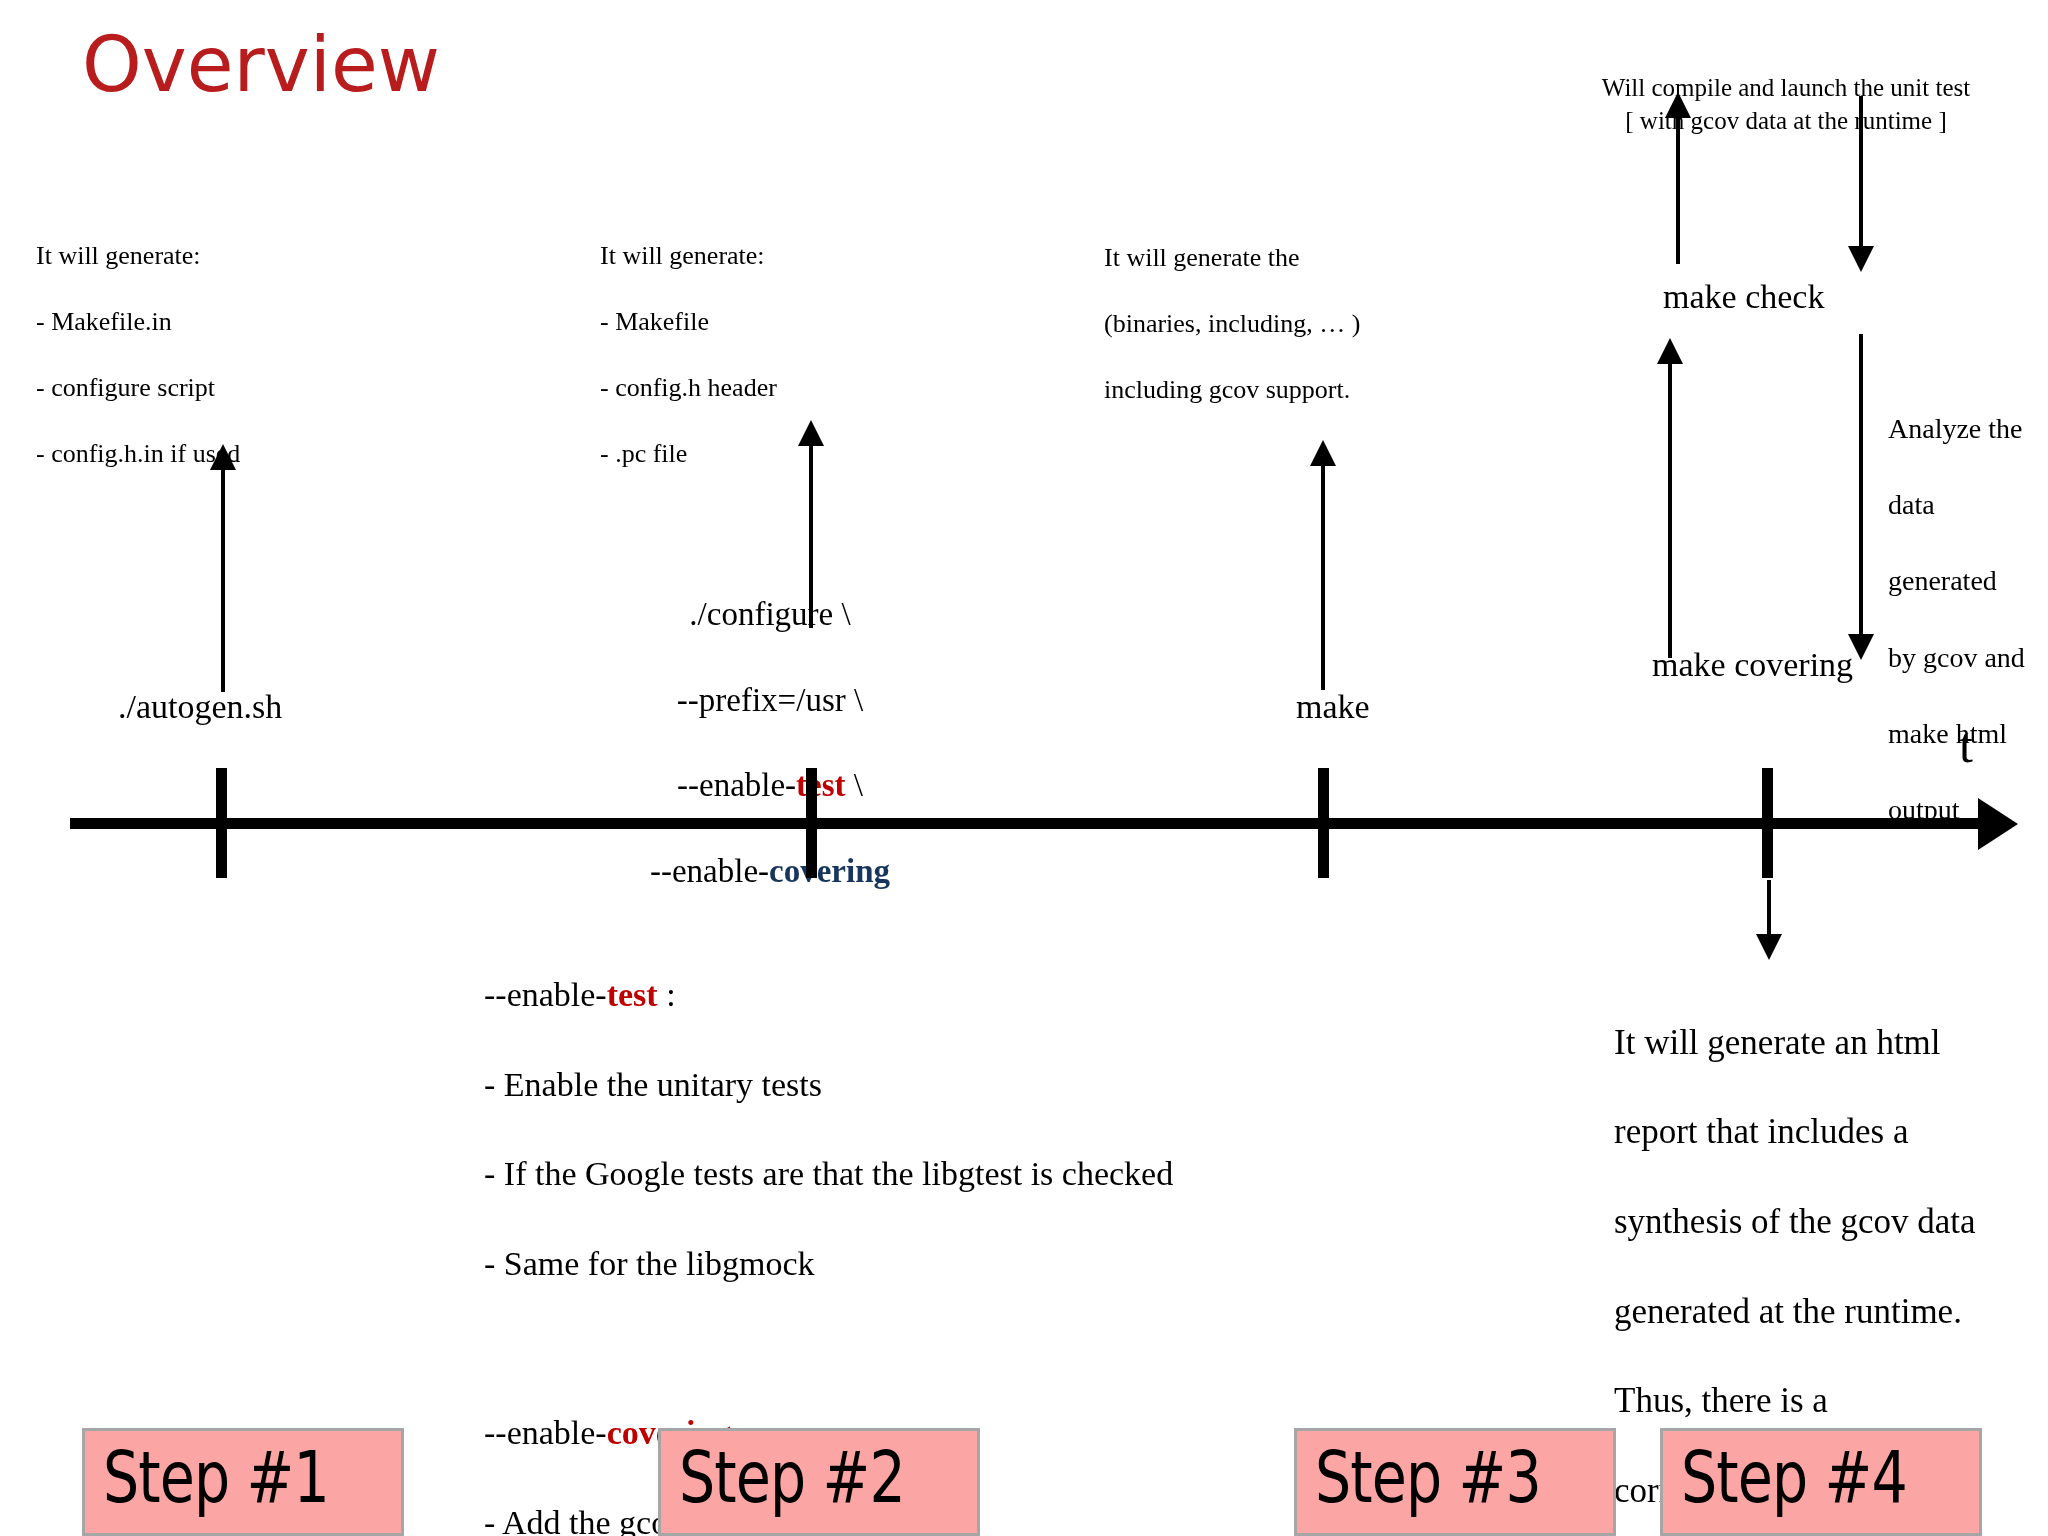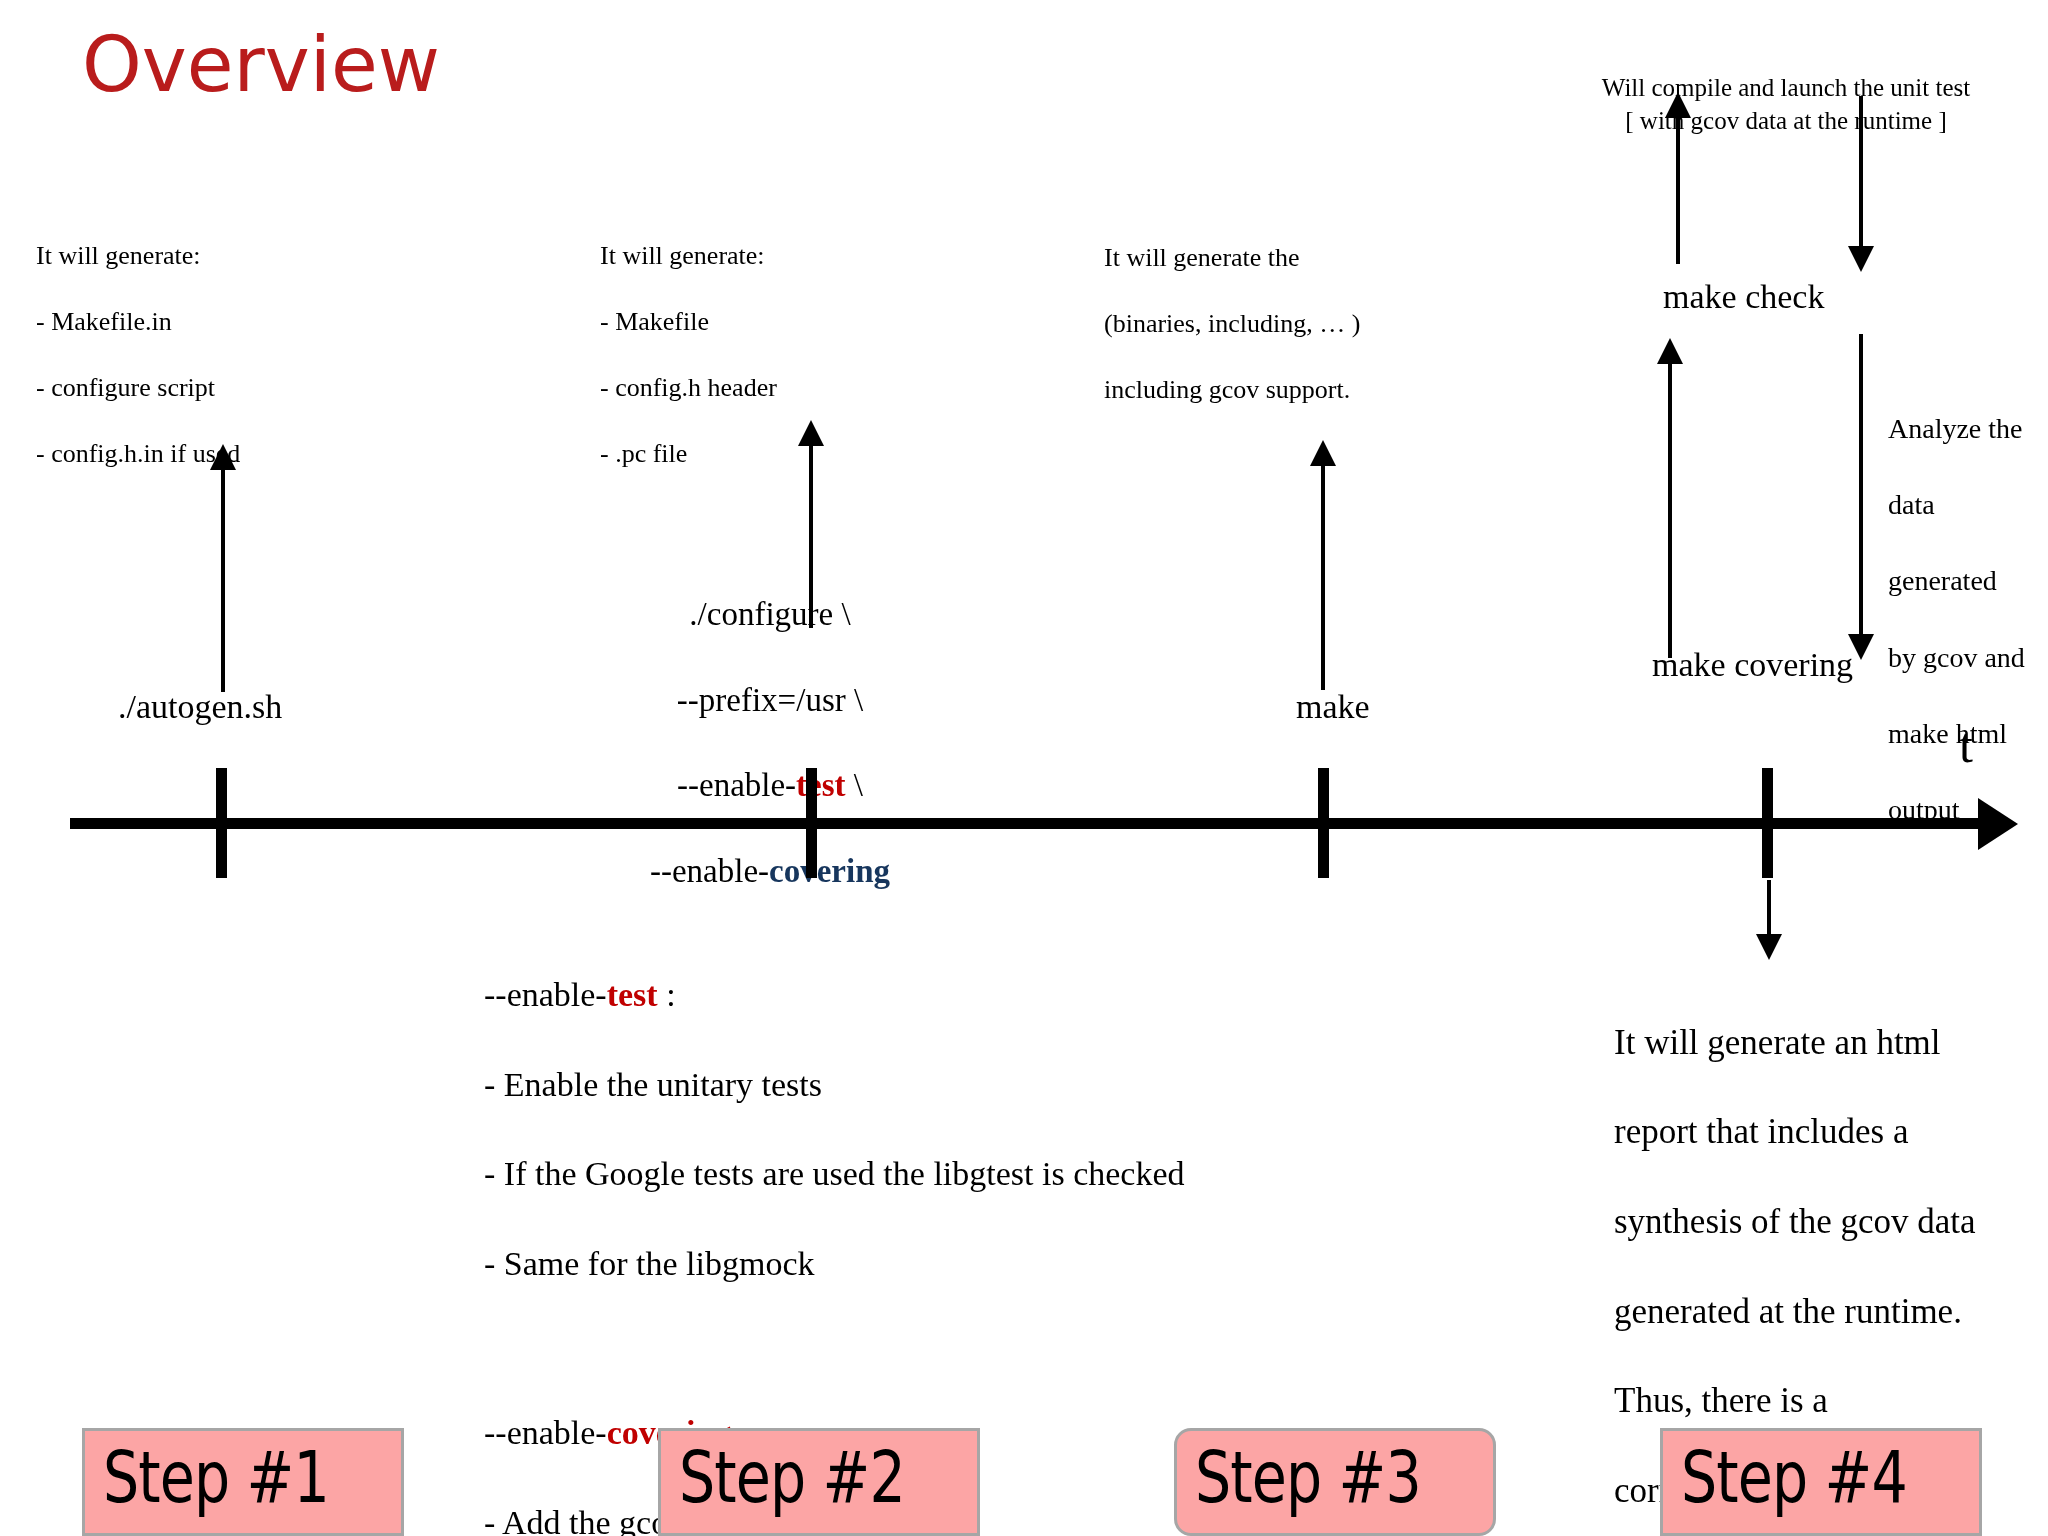--- a/index.html
+++ b/index.html
@@ -212,21 +212,21 @@
     font-size: 72px;
     font-weight: 400;
     color: #000000;
     letter-spacing: -1px;
     white-space: nowrap;
     transform: scaleX(0.88);
     transform-origin: left top;
   }
   #step-box-1 { left: 82px;   }
   #step-box-2 { left: 658px;  }
-  #step-box-3 { left: 1174px; border-radius: 17px; }
+  #step-box-3 { left: 1294px; }
   #step-box-4 { left: 1660px; }
 </style>
 </head>
 <body>
 
 <div id="slide">
 
   <div class="abs" id="slide-title">Overview</div>
 
   <div class="abs" id="banner-note">
@@ -313,21 +313,21 @@
       <div class="head-down"></div>
   </div>
   <div class="abs varrow" id="arrow-below">
     <div class="shaft"></div>
       <div class="head-down"></div>
   </div>
 
   <div class="abs prose" id="flags-note">
     <span class="ln"><span>--enable-</span><span class="kw-red">test</span><span> :</span></span>
     <span class="ln">- Enable the unitary tests</span>
-    <span class="ln">- If the Google tests are used the libgtest is checked</span>
+    <span class="ln">- If the Google tests are that the libgtest is checked</span>
     <span class="ln">- Same for the libgmock</span>
     <span class="ln gap">&nbsp;</span>
     <span class="ln"><span>--enable-</span><span class="kw-red">covering</span><span> :</span></span>
     <span class="ln">- Add the gcov flags to gcc</span>
   </div>
 
   <div class="abs prose" id="report-note">
     <span class="ln">It will generate an html</span>
     <span class="ln">report that includes a</span>
     <span class="ln">synthesis of the gcov data</span>

